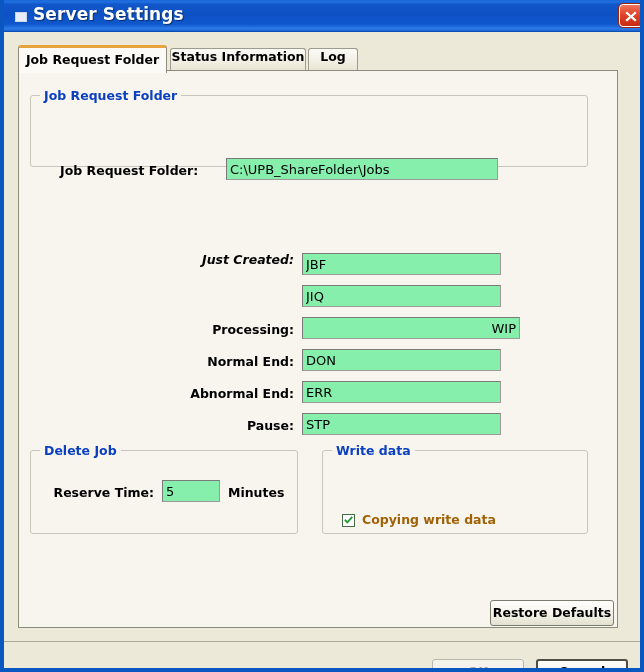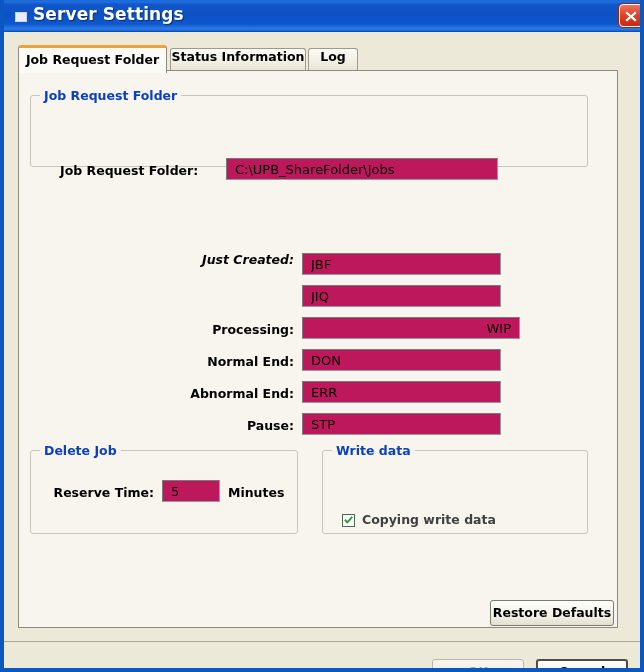--- a/index.html
+++ b/index.html
@@ -171,28 +171,28 @@
     font-weight: bold;
     color: #000000;
     text-align: right;
     white-space: nowrap;
   }
 
   
   .tinput {
     position: absolute;
     box-sizing: border-box;
-    background: #be185d;
+    background: #86efac;
     border: 1px solid #9a9a9a;
     border-top-color: #7a7a7a;
     border-left-color: #7a7a7a;
     font-family: "DejaVu Sans", "Liberation Sans", sans-serif;
     font-size: 13px;
     color: #000000;
-    padding: 0 8px;
+    padding: 0 3px;
     line-height: 19px;
     height: 22px;
     outline: none;
   }
 
   
   .btn {
     position: absolute;
     box-sizing: border-box;
     background: linear-gradient(to bottom, #fdfdfb 0%, #f6f4ec 48%, #eae7da 82%, #e4e0d1 100%);
@@ -236,21 +236,21 @@
     box-sizing: border-box;
     background: #ffffff;
     border: 1px solid #4a6a4a;
   }
   .cbox svg { display: block; }
   .cblabel {
     position: absolute;
     left: 20px; top: -1px;
     font-size: 12.5px;
     font-weight: bold;
-    color: #404040;
+    color: #a16207;
   }
 
   
   .footer-sep {
     position: absolute;
     left: 0; top: 609px;
     width: 636px;
     height: 1px;
     background: #aca899;
   }

